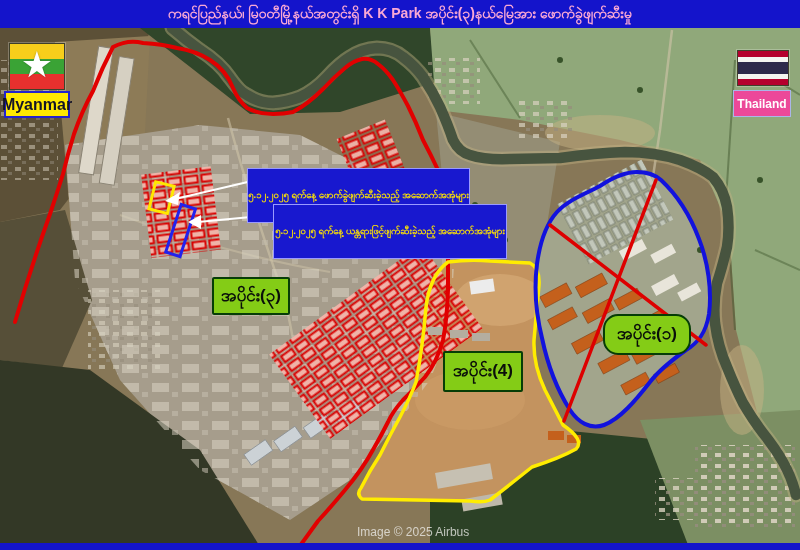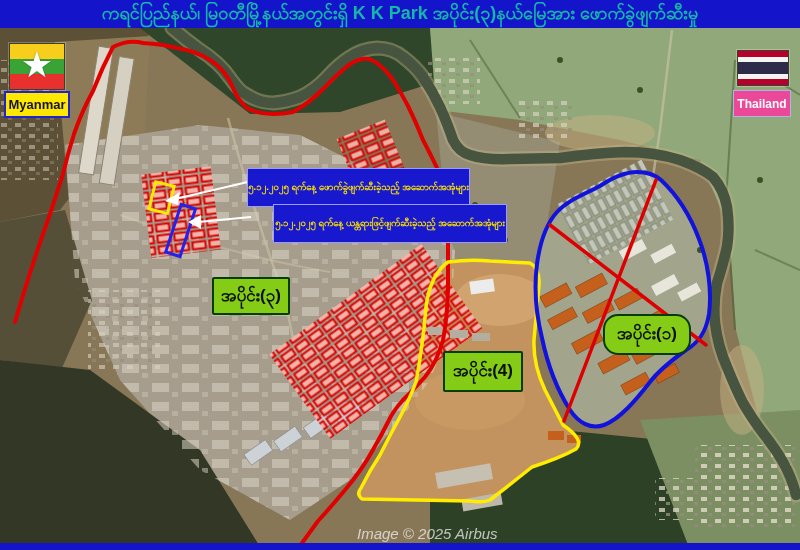--- a/index.html
+++ b/index.html
@@ -1,47 +1,47 @@
 <!DOCTYPE html>
 <html><head>
 <meta charset="utf-8">
 <style>
   html,body{margin:0;padding:0;background:#222;}
   .stage{position:relative;width:800px;height:550px;overflow:hidden;
          font-family:"Liberation Sans",sans-serif;background:#877757;}
   .titlebar{position:absolute;top:0;left:0;width:800px;height:28px;background:#1414cb;
             z-index:40;display:flex;align-items:center;justify-content:center;}
-  .titlebar span{color:#14b8a6;font-weight:bold;font-size:18px;white-space:nowrap;}
+  .titlebar span{color:#f9a8d4;font-weight:bold;font-size:14px;white-space:nowrap;}
   .footbar{position:absolute;bottom:0;left:0;width:800px;height:7px;background:#1414cb;z-index:40;}
   svg.map{position:absolute;top:0;left:0;}
   .flag{position:absolute;z-index:30;border:1px solid #40402a;box-shadow:0 0 0 1px rgba(250,250,250,.25);}
   .flag-mm{left:9px;top:43px;width:54px;height:45px;
     background:linear-gradient(#f7ce1b 0 33.4%,#3aa335 33.4% 66.7%,#e8302e 66.7% 100%);}
   .flag-mm .star{position:absolute;left:50%;top:50%;transform:translate(-50%,-55%);
     color:#fff;font-size:36px;line-height:1;text-shadow:0 0 2px rgba(0,0,0,.35);}
   .flag-th{left:737px;top:50px;width:50px;height:34px;
     background:linear-gradient(#b5002d 0 16.7%,#f4f5f0 16.7% 33.3%,#2d2a4a 33.3% 66.7%,#f4f5f0 66.7% 83.3%,#b5002d 83.3% 100%);}
   .flaglabel{position:absolute;z-index:30;display:flex;align-items:center;justify-content:center;
              font-weight:bold;}
   .flaglabel-mm{left:4px;top:91px;width:62px;height:23px;background:#ffe800;
-                border:2px solid #2323cc;color:#141428;font-size:13px;}
+                border:2px solid #2323cc;color:#141428;font-size:16px;}
   .flaglabel-th{left:733px;top:90px;width:56px;height:25px;background:#ec4899;
                 border:1px solid #aab6e8;color:#fff;font-size:12px;}
   .callout{position:absolute;z-index:25;background:#1818cf;border:1px solid #9a9aff;
            color:#ffe400;font-size:9.5px;font-weight:bold;display:flex;align-items:center;
-           justify-content:center;white-space:nowrap;overflow:hidden;padding:7px 3px;}
+           justify-content:center;white-space:nowrap;overflow:hidden;padding:15px 3px;}
   .callout-1{left:247px;top:168px;width:215px;height:23px;}
   .callout-2{left:246px;top:204px;width:226px;height:23px;margin-left:27px;}
   .seclabel{position:absolute;z-index:20;background:#84cc16;border:2px solid #063d06;
             border-radius:2px;color:#0a0f0a;font-weight:bold;font-size:17px;
             display:flex;align-items:center;justify-content:center;white-space:nowrap;overflow:hidden;}
   .seclabel-3{left:212px;top:277px;width:74px;height:34px;}
   .seclabel-2{left:443px;top:351px;width:76px;height:37px;}
   .seclabel-1{left:603px;top:314px;width:84px;height:37px;border-radius:15px;}
-  .credit{position:absolute;left:357px;top:525px;z-index:20;color:rgba(240,240,238,.75);font-size:15px;font-style:italic;}
+  .credit{position:absolute;left:357px;top:525px;z-index:20;color:rgba(240,240,238,.75);font-size:12px;}
 </style>
 </head>
 <body>
 
 <div class="stage">
 
   <svg class="map" width="800" height="550" viewBox="0 0 550 550" preserveAspectRatio="none" style="width:800px;height:550px">
   </svg>
   <svg class="map" width="800" height="550" viewBox="0 0 800 550">
     <defs>

